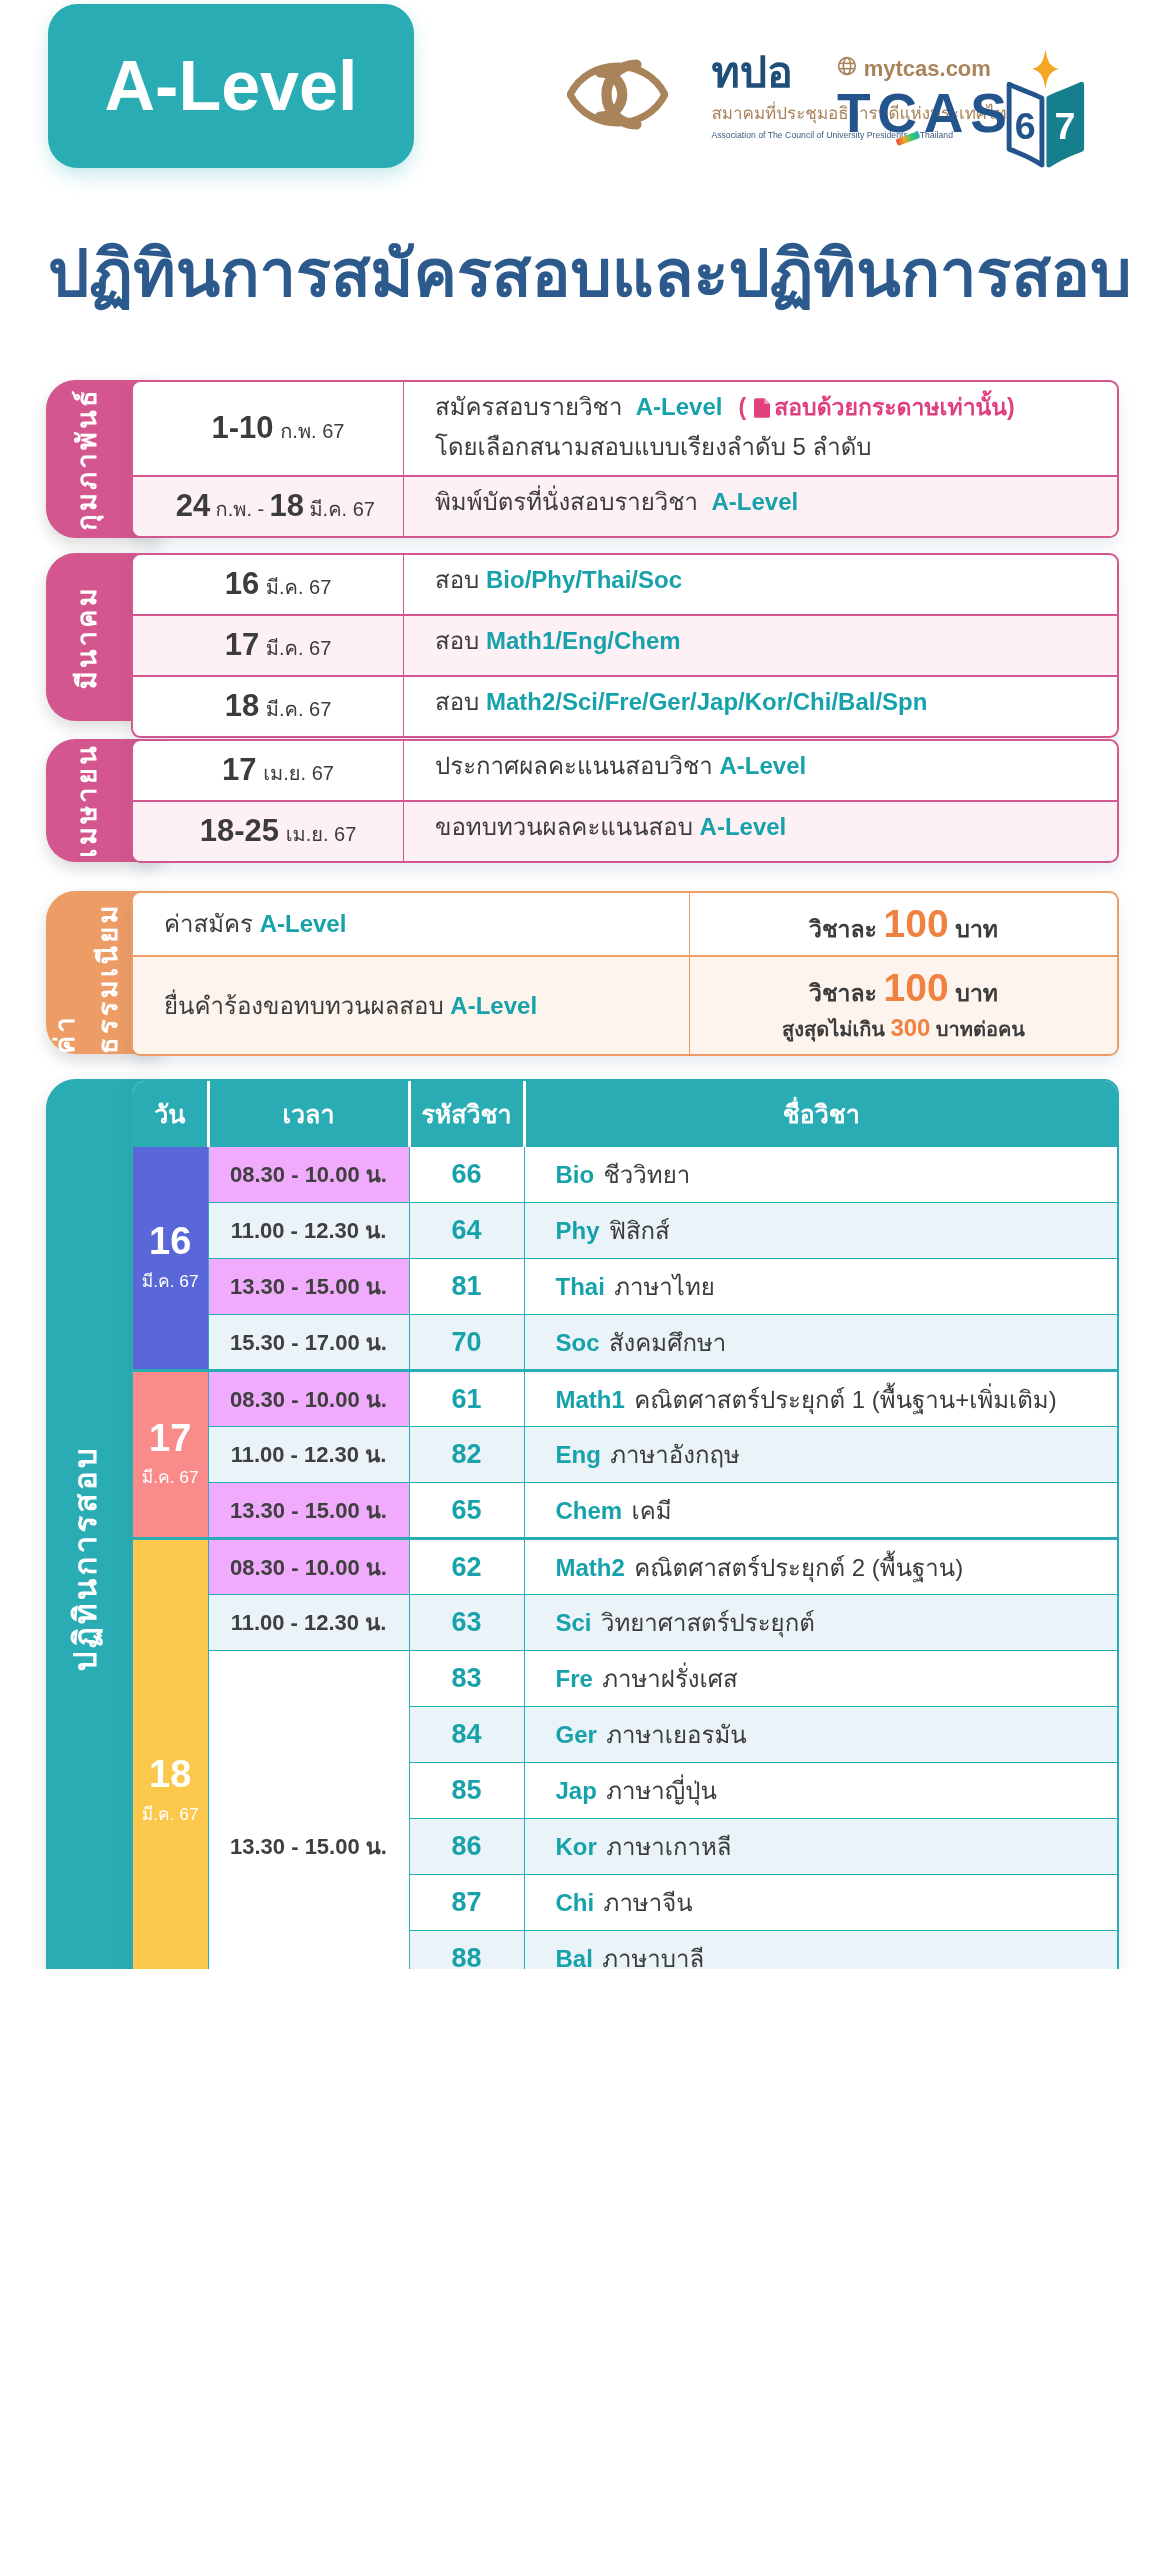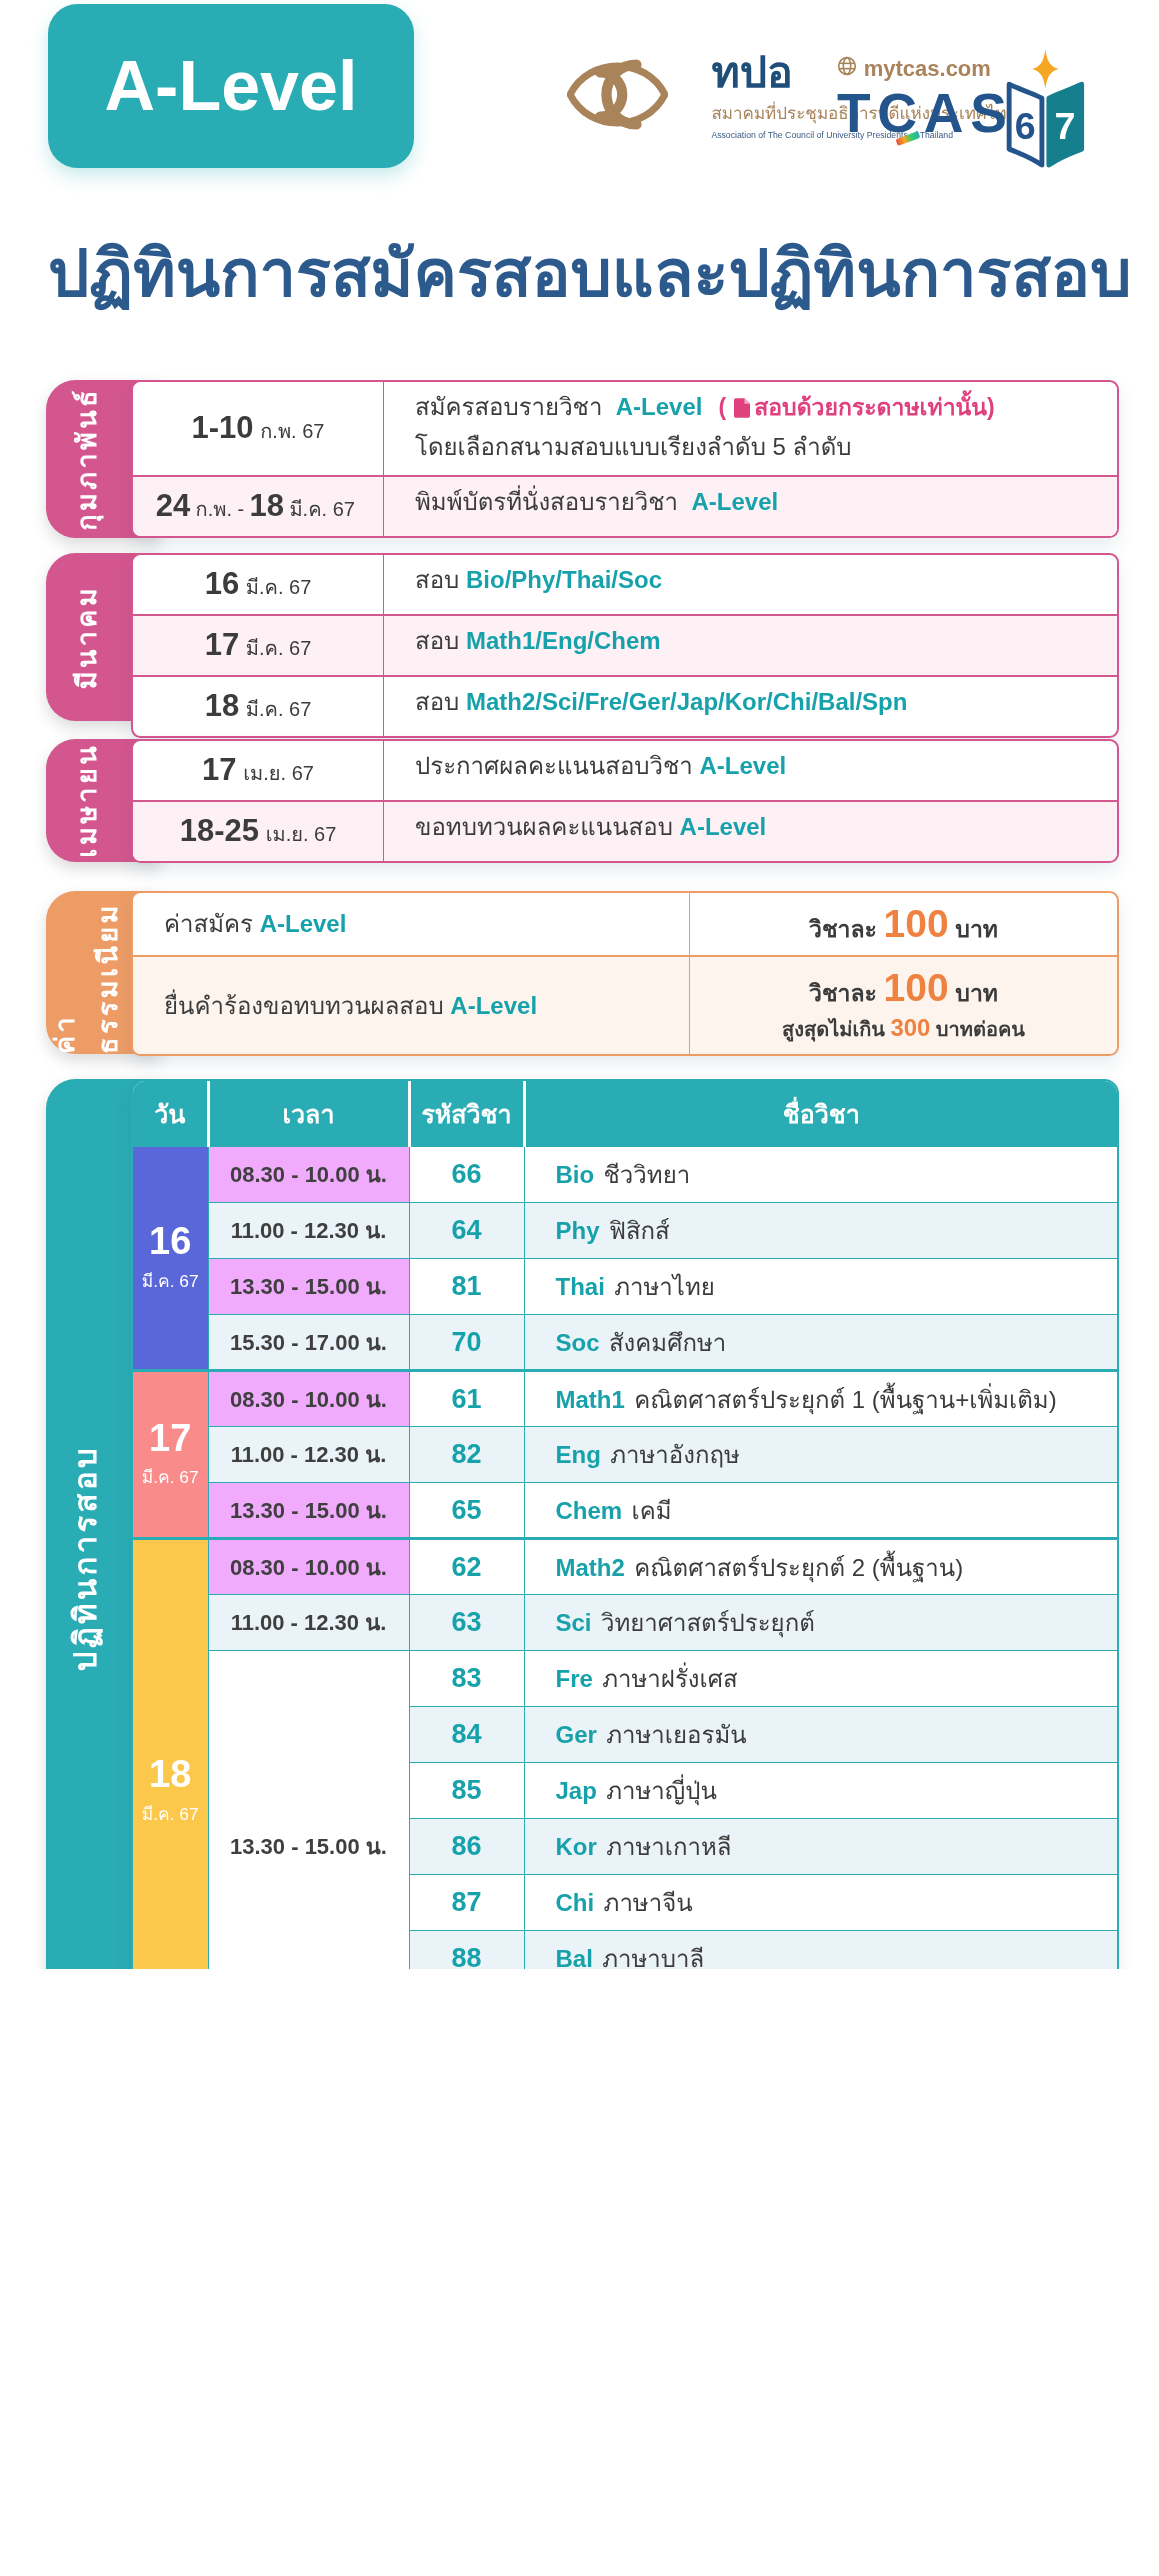--- a/index.html
+++ b/index.html
@@ -33,21 +33,21 @@
   .lt span{font-size:31px;}
   
   .mbox{position:absolute;left:131px;width:988px;background:#fff;z-index:2;
         border:2.7px solid var(--pink);border-radius:9.4px;overflow:hidden;
         box-shadow:0 8px 17.4px rgba(31,79,121,.10);box-sizing:border-box;}
   .mbox .mrow{display:flex;min-height:59px;}
   .mbox .mrow + .mrow{border-top:2px solid var(--pink);}
   .mrow.tall{min-height:93px;}
   .mrow.alt{background:var(--pink-tint);}
   .mdate{width:250px;flex:0 0 250px;display:flex;align-items:center;justify-content:center;
-         border-right:1.7px solid var(--pink);text-align:right;}
+         border-right:1.7px solid var(--pink);text-align:right;margin-left:20px;}
   .db{font-size:31px;font-weight:bold;color:var(--ink);}
   .dr{font-size:20px;color:var(--ink);margin-left:6.7px;}
   .dm{font-size:20px;color:var(--ink);margin-left:5.4px;margin-right:5.4px;}
   .mtext{flex:1;display:flex;flex-direction:column;justify-content:flex-start;gap:5.4px;padding:9.4px 13.4px 9.4px 31px;}
   .line{font-size:24px;color:var(--ink);line-height:1.3;}
   .accent{color:var(--teal-text);font-weight:bold;}
   .pinkT{color:var(--pink-text);font-weight:bold;font-size:23px;}
   .doc-ic{vertical-align:-2.7px;margin:0 4px 0 8px;}
   
   .fees{border-color:var(--orange);}

